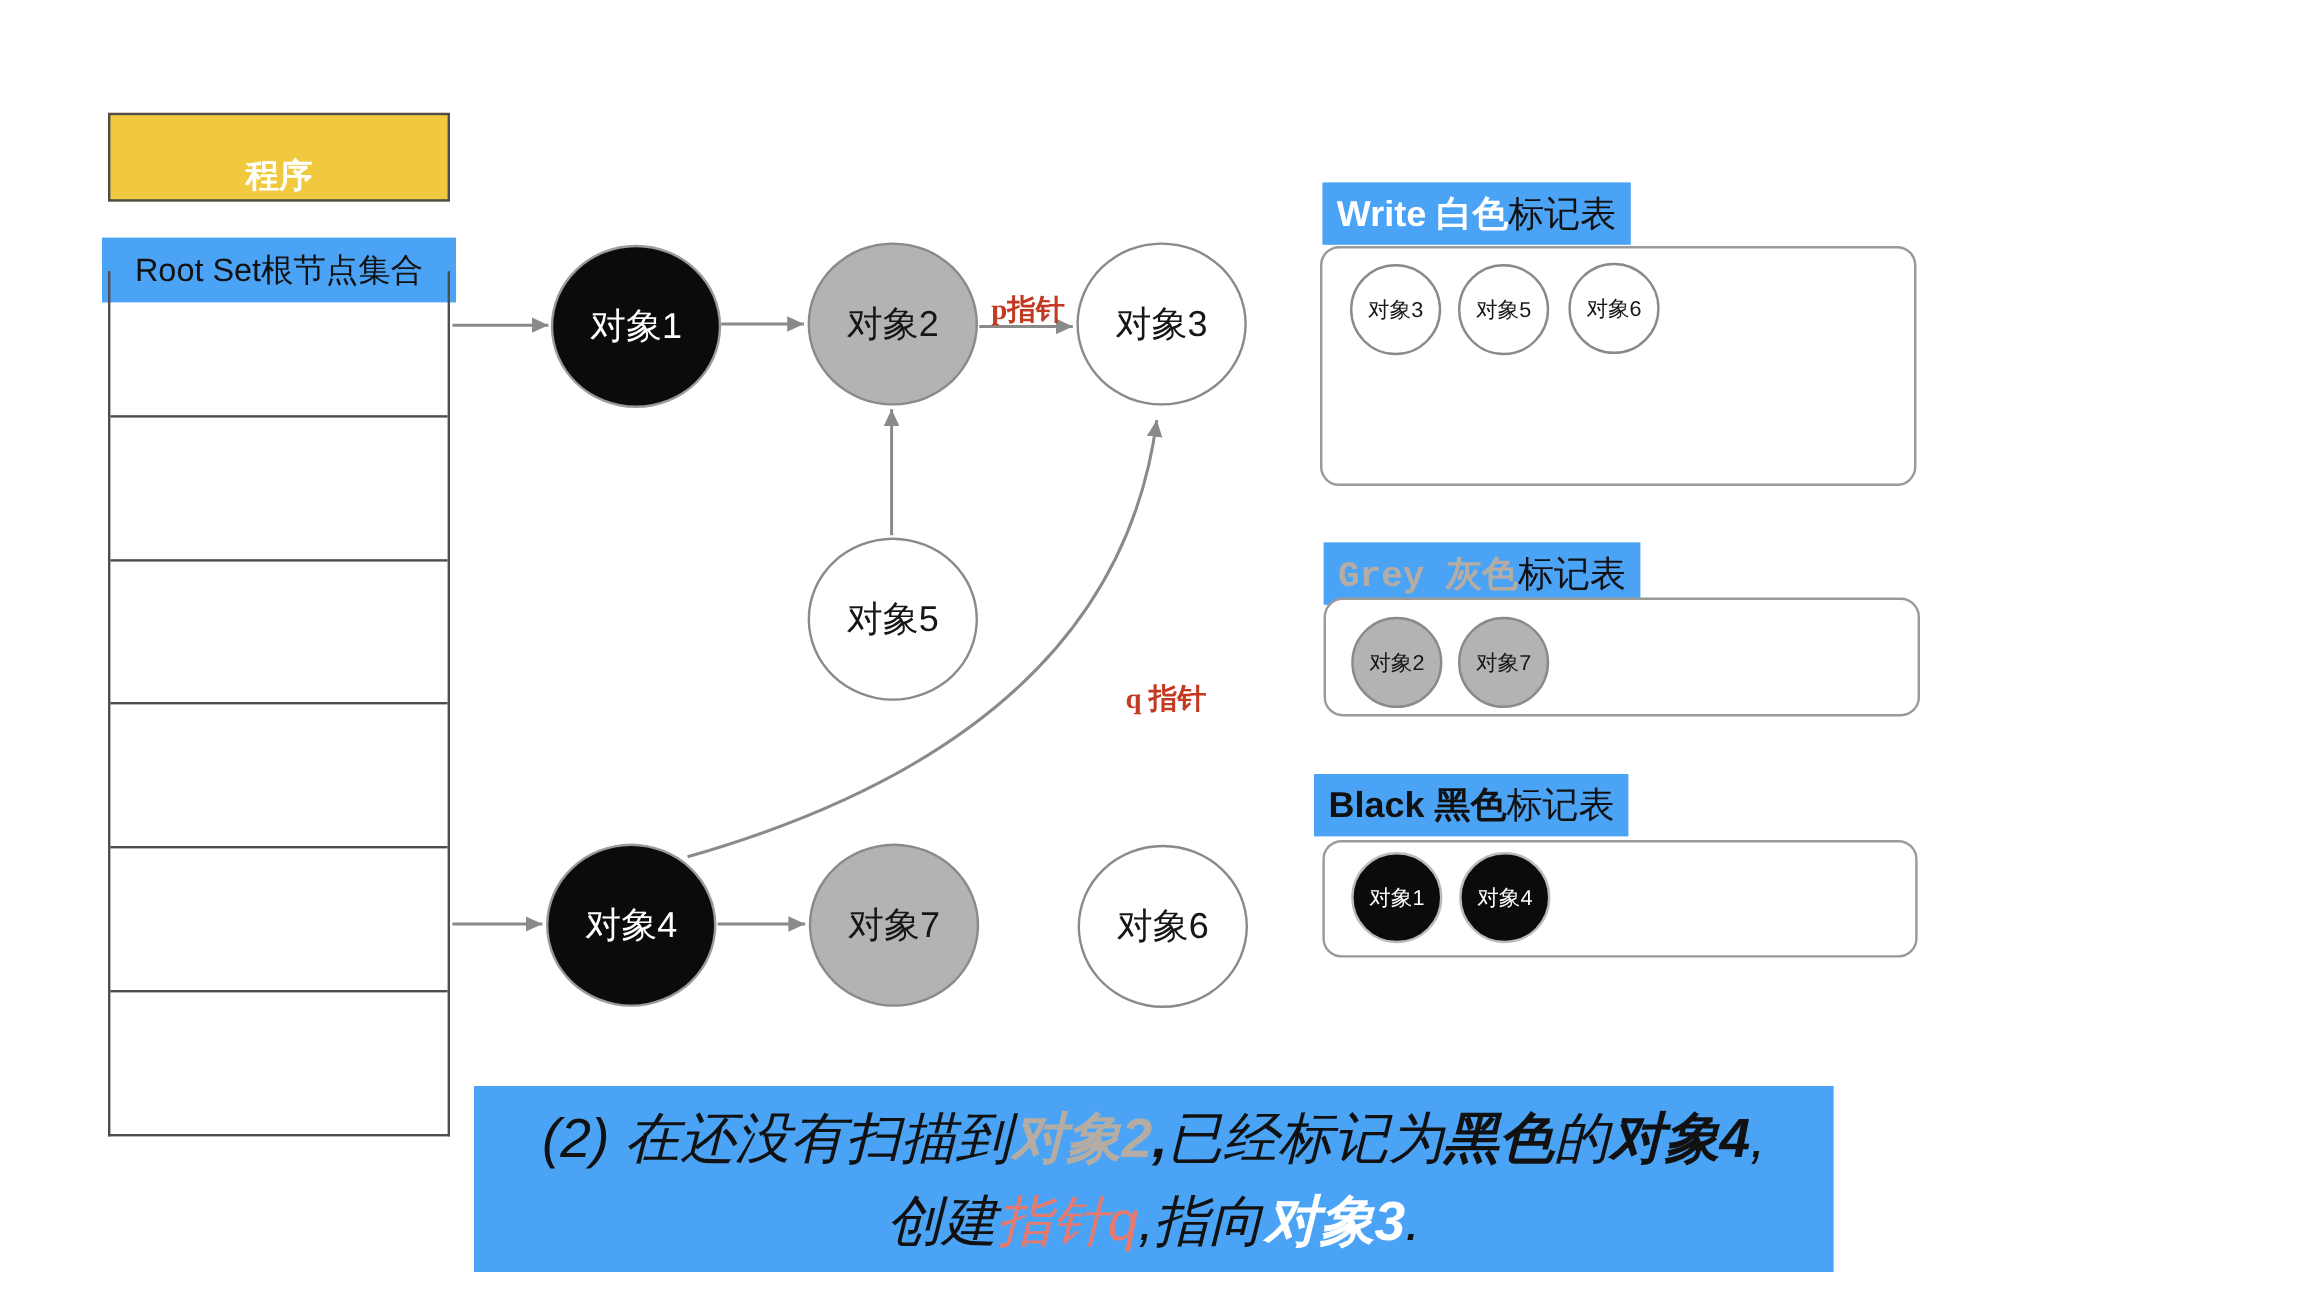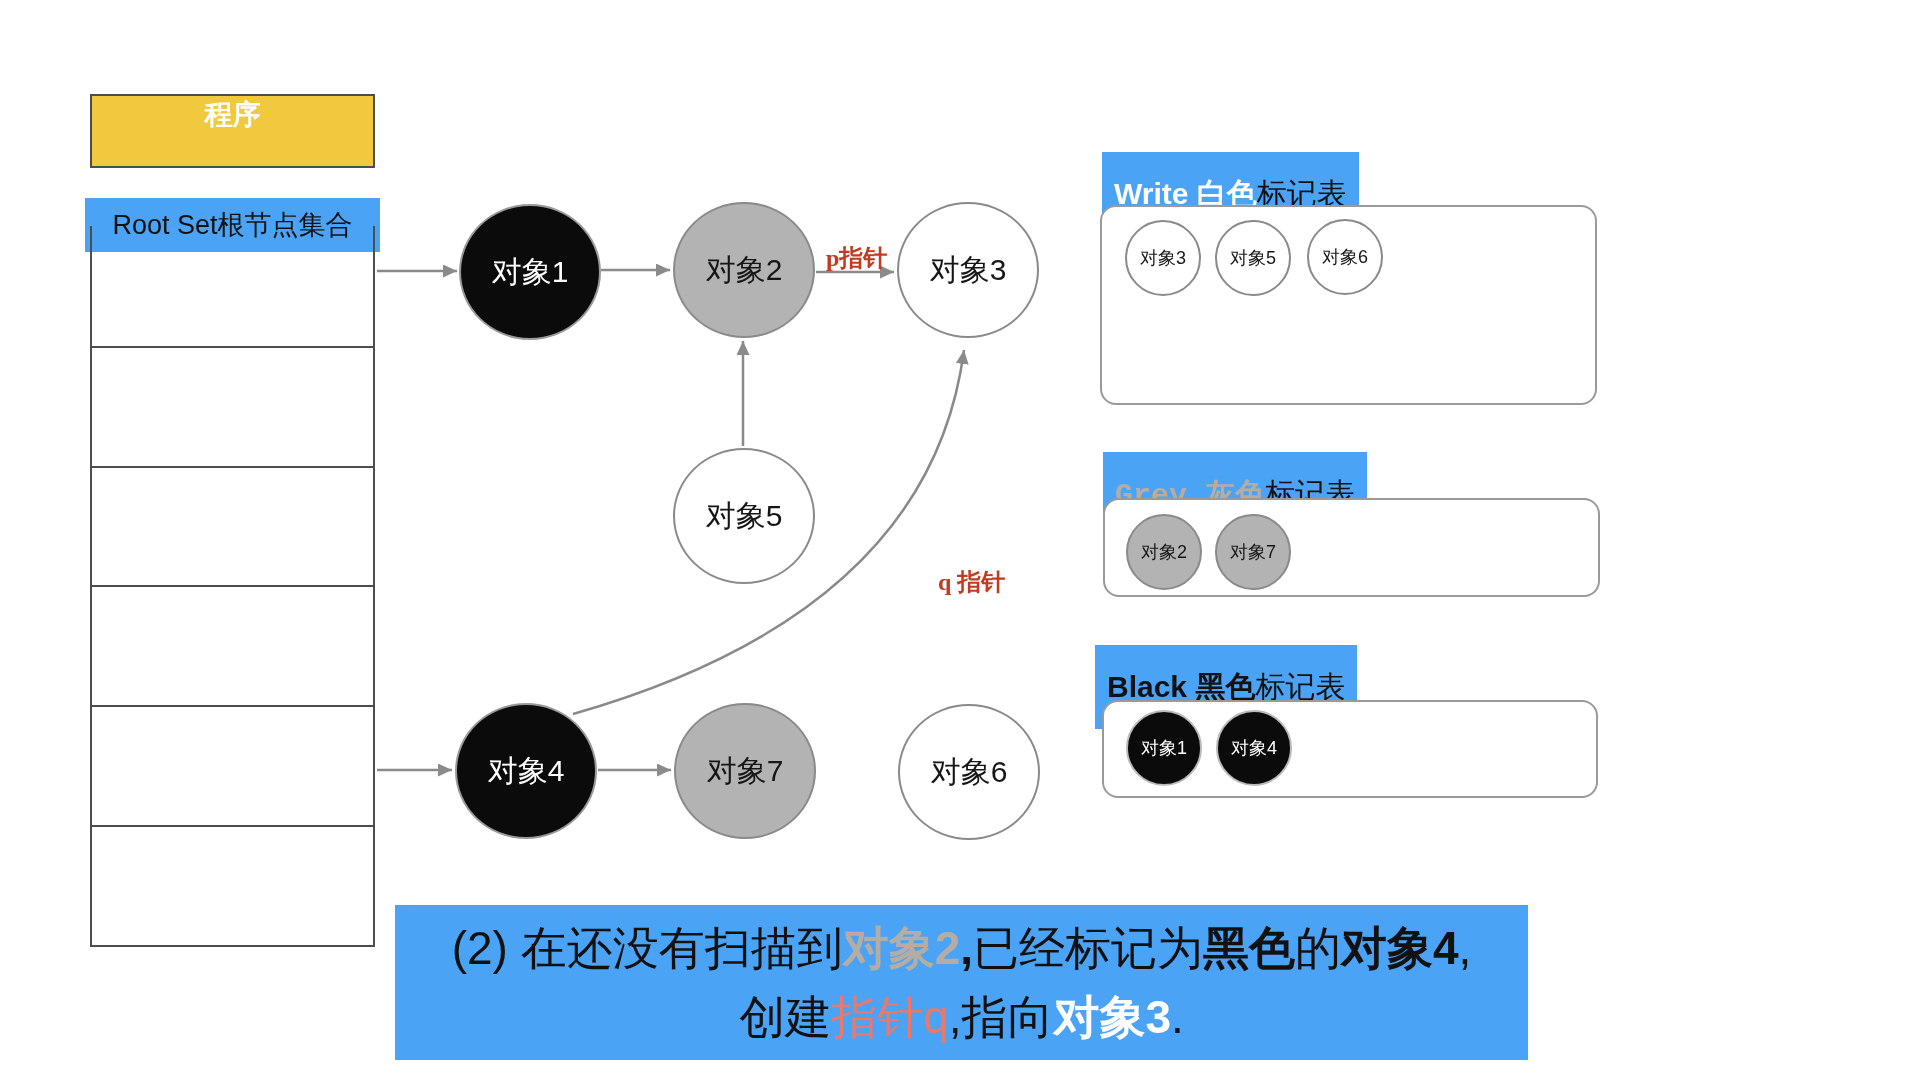--- a/index.html
+++ b/index.html
@@ -5,50 +5,50 @@
   html,body{margin:0;padding:0;background:#fff;}
   #canvas{
     position:relative;width:1920px;height:1080px;background:#ffffff;overflow:hidden;
     font-family:"Liberation Sans","DejaVu Sans",sans-serif;color:#111;
   }
   .abs{position:absolute;}
   
   #title{left:400px;top:46px;width:1000px;text-align:center;font-size:47px;color:#151515;letter-spacing:1px;}
   
   #prog-header{left:90px;top:94px;width:285px;height:74px;background:#F0C93E;border:2px solid #4d4d4d;
-    box-sizing:border-box;display:flex;align-items:flex-start;justify-content:center;
+    box-sizing:border-box;display:flex;align-items:flex-end;justify-content:center;
     color:#fff;font-weight:bold;font-size:28px;}
   #rootset-bar{left:85px;top:172px;width:295px;height:54px;background:#4BA3F5;display:flex;
     align-items:center;justify-content:center;font-size:27px;color:#111;margin-top:26px;}
   #prog-body{left:90px;top:226px;width:285px;height:721px;border:2px solid #4d4d4d;border-top:none;box-sizing:border-box;}
   .prog-row{height:119.8px;border-top:2px solid #4d4d4d;box-sizing:border-box;}
   
   .node{position:absolute;width:142px;height:136px;border-radius:50%;display:flex;align-items:center;
     justify-content:center;font-size:30px;box-sizing:border-box;}
   .node.black{background:#0b0b0b;color:#fff;border:2px solid #9a9a9a;}
   .node.grey{background:#b3b3b3;color:#161616;border:2px solid #8a8a8a;}
   .node.white{background:#ffffff;color:#161616;border:2px solid #8a8a8a;}
   .ptr-label{position:absolute;font-size:24px;font-weight:bold;color:#C23A22;font-family:Liberation Serif, serif;}
   
   .mark-header{position:absolute;height:52px;background:#4BA3F5;display:flex;align-items:center;
-    padding:16px 12px;font-size:30px;white-space:nowrap;}
+    padding:0 12px;font-size:30px;white-space:nowrap;}
   .mark-header .en{font-weight:bold;}
   .mark-header .cn{color:#111;font-weight:normal;}
   .mark-box{position:absolute;background:#fff;border:2px solid #9a9a9a;border-radius:16px;box-sizing:border-box;}
   .chip{position:absolute;width:76px;height:76px;border-radius:50%;display:flex;align-items:center;
     justify-content:center;font-size:18px;box-sizing:border-box;}
   .chip.white{background:#fff;border:2px solid #8a8a8a;color:#161616;}
   .chip.grey{background:#b3b3b3;border:2px solid #8a8a8a;color:#161616;}
   .chip.black{background:#0b0b0b;border:2px solid #bbbbbb;color:#fff;}
   #write-header .en{color:#ffffff;}
   #grey-header .en{color:#B5ADA3;font-family:Liberation Mono, monospace;}
   #black-header .en{color:#111111;}
   
   #banner{left:395px;top:905px;width:1133px;height:155px;background:#4BA3F5;display:flex;flex-direction:column;
-    align-items:center;justify-content:center;font-size:46px;line-height:1.48;}
+    align-items:center;justify-content:center;font-size:46px;line-height:1.48;font-style:italic;}
   .banner-line{white-space:nowrap;}
   .seg-normal{color:#111;}
   .seg-bold{color:#111;font-weight:bold;}
   .seg-grey-bold{color:#B5ADA3;font-weight:bold;}
   .seg-salmon{color:#E87A6D;}
   .seg-white-bold{color:#ffffff;font-weight:bold;}
 </style>
 </head>
 <body>
 

